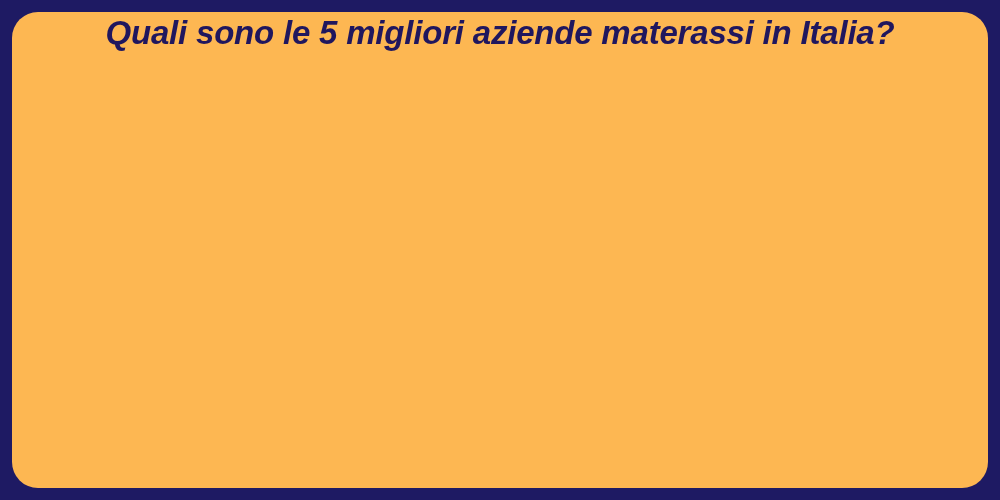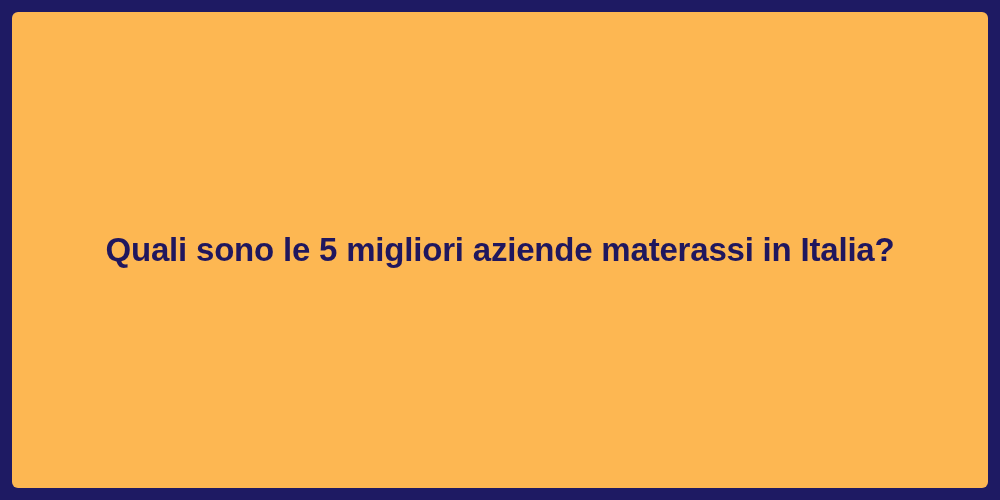--- a/index.html
+++ b/index.html
@@ -17,25 +17,25 @@
     width: 1000px;
     height: 500px;
     background: #1e1a63;
     padding: 12px;
   }
   #card {
     box-sizing: border-box;
     width: 100%;
     height: 100%;
     background: #fdb752;
-    border-radius: 6px;
+    border-radius: 26px;
     display: flex;
-    align-items: center;
     justify-content: center;
     text-align: center;
+    font-style: italic;
   }
   #headline {
     font-family: "Liberation Sans", sans-serif;
     font-weight: bold;
     font-size: 33px;
     line-height: 1.25;
     color: #20175e;
     letter-spacing: -0.2px;
     margin: 0;
     padding: 0 40px;

